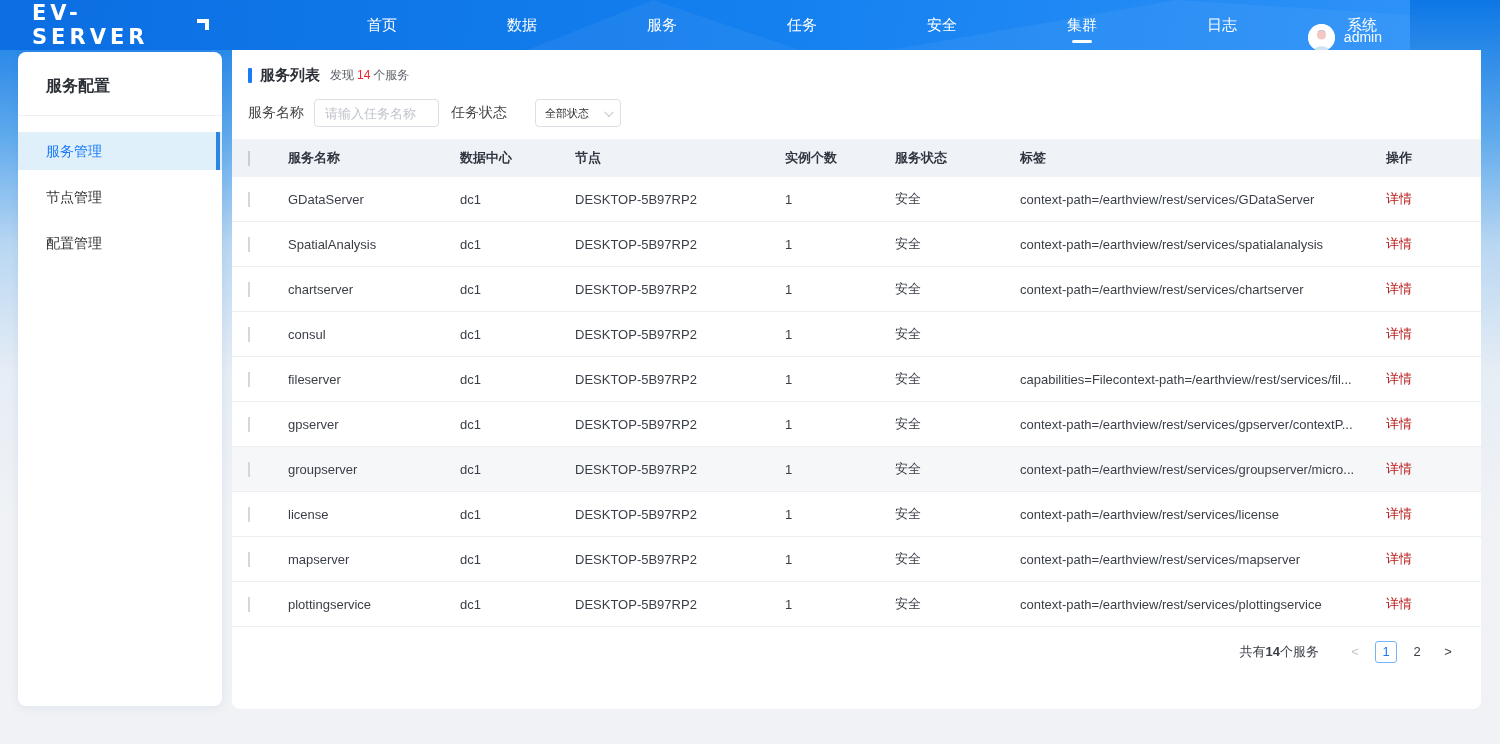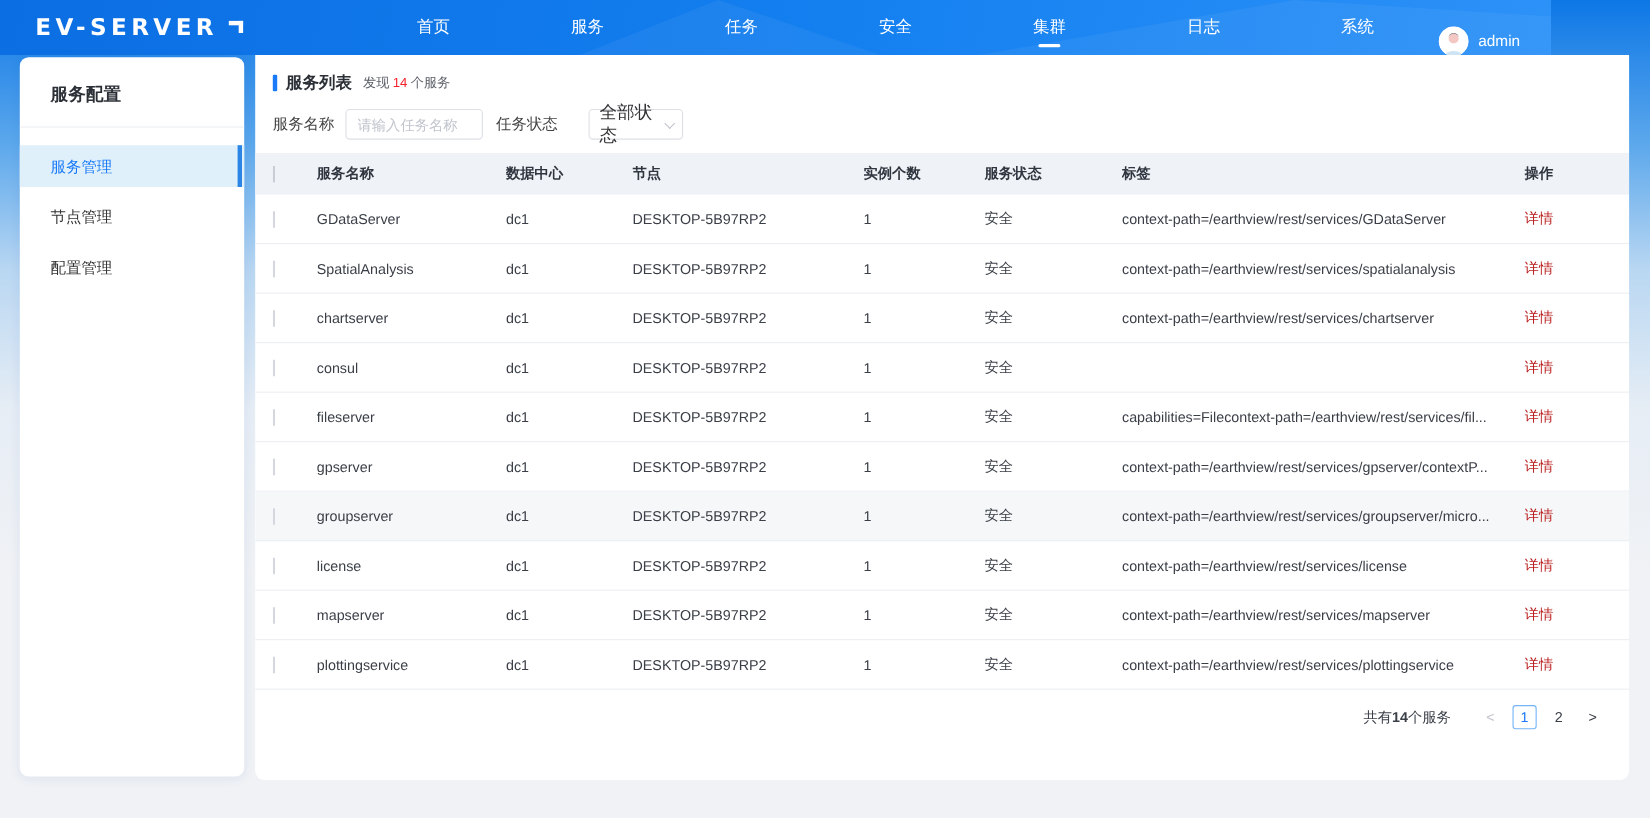--- a/index.html
+++ b/index.html
@@ -52,21 +52,21 @@
   .title-bar { width:4px; height:15px; background:#1a7af8; border-radius:1px; margin-right:8px; }
   .main-title { font-size:15px; font-weight:bold; color:#2b2f36; }
   .main-subtitle { font-size:12px; color:#5a5e66; margin-left:10px; }
   .count-red { color:#f5222d; margin:0 3px; }
 
   .filters { display:flex; align-items:center; padding:14px 16px 12px 16px; }
   .filter-label { font-size:14px; color:#444; margin-right:10px; }
   .filter-input { width:125px; height:28px; border:1px solid #dcdfe6; border-radius:4px; padding:0 10px; font-size:13px; color:#333; outline:none; font-family:inherit; }
   .filter-input::placeholder { color:#c0c4cc; }
   .filter-select { display:flex; align-items:center; justify-content:space-between; width:86px; height:28px; border:1px solid #dcdfe6; border-radius:4px; padding:0 9px; margin-left:18px; cursor:pointer; background:#fff; }
-  .filter-select .sel-text { font-size:16px; color:#333; font-weight:500; }
+  .filter-select .sel-text { font-size:11px; color:#333; font-weight:500; }
   .chevron-down { width:7px; height:7px; border-right:1.5px solid #c0c4cc; border-bottom:1.5px solid #c0c4cc; transform:rotate(45deg) translateY(-2px); }
 
   
   .table { width:100%; }
   .trow { display:flex; align-items:center; height:45px; border-bottom:1px solid #eceef2; padding-left:16px; padding-right:16px; }
   .thead { height:38px; background:#eff2f6; border-bottom:none; font-weight:bold; }
   .thead .tcell { font-size:13px; color:#303640; position:relative; }
   .thead .tcell.sep::before { content:""; position:absolute; left:-1px; top:50%; transform:translateY(-50%); width:1px; height:15px; background:#d8dce3; }
   .tcell { font-size:13px; color:#3a3f47; padding-right:10px; white-space:nowrap; overflow:hidden; text-overflow:ellipsis; }
   .col-check { width:40px; flex:none; }
@@ -96,20 +96,21 @@
 
 <div class="topbar">
   <div class="deco1"></div>
   <div class="deco2"></div>
   <div class="logo">
     <span class="logo-text">EV-SERVER</span>
     <span class="logo-mark"></span>
   </div>
   <div class="nav">
     <div class="nav-item"><span>首页</span></div>
+    <div class="nav-item"><span>数据</span></div>
     <div class="nav-item"><span>服务</span></div>
     <div class="nav-item"><span>任务</span></div>
     <div class="nav-item"><span>安全</span></div>
     <div class="nav-item active"><span>集群</span><span class="underline"></span></div>
     <div class="nav-item"><span>日志</span></div>
     <div class="nav-item"><span>系统</span></div>
   </div>
   <div class="userbox">
     <span class="avatar">
       <svg width="27" height="27" viewBox="0 0 27 27">

